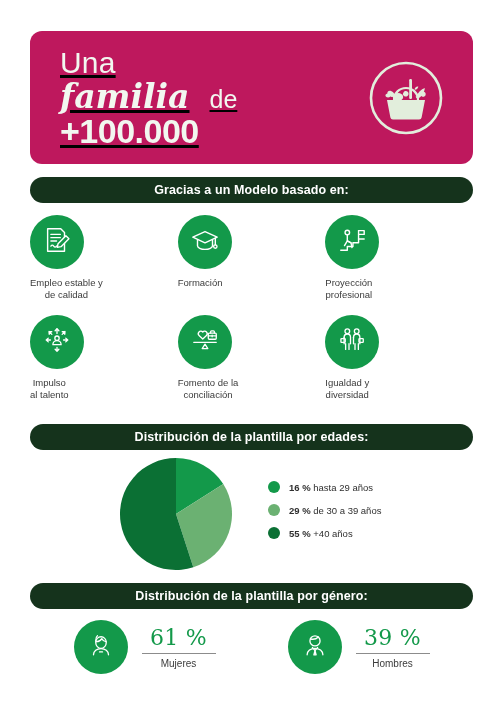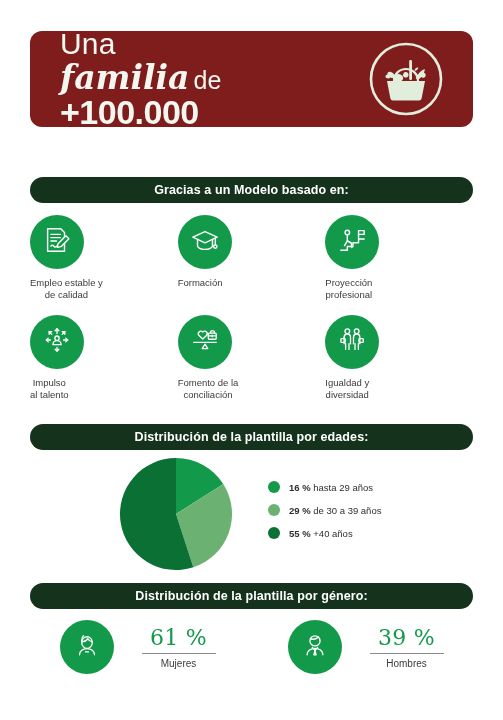--- a/index.html
+++ b/index.html
@@ -7,41 +7,41 @@
     width: 503px; height: 720px;
     background: #ffffff;
     font-family: "Liberation Sans", sans-serif;
     overflow: hidden;
   }
   .page { position: relative; width: 503px; height: 720px; background:#fff; }
 
   
   .hero {
     position: absolute; left: 30px; top: 31px;
-    width: 443px; height: 96px;
-    background: #7f1d1d;
+    width: 443px; height: 133px;
+    background: #be185d;
     border-radius: 12px;
-    display: flex; align-items: center;
+    display: flex; align-items: center; text-decoration: underline;
   }
   .hero-text {
     margin-left: 30px; color: #F2F7F0; line-height: 1.0;
   }
   .hero-l1 {
     font-size: 30px; font-weight: 400; letter-spacing: .2px;
     font-family: "Liberation Sans", sans-serif;
     margin-bottom: 2px;
   }
   .hero-l2 {
     display: flex; align-items: baseline; gap: 4px; margin-bottom: 1px;
   }
   .hero-fam {
     font-family: "DejaVu Serif", serif;
     font-style: italic; font-weight: 700; font-size: 33px;
   }
-  .hero-de { font-size: 25px; font-weight: 400; }
+  .hero-de { font-size: 25px; font-weight: 400; margin-left: 16px; }
   .hero-l3 { font-size: 34px; font-weight: 700; letter-spacing: -0.5px; }
 
   .hero-badge {
     position: absolute; right: 28px; top: 50%; transform: translateY(-50%);
     width: 78px; height: 78px;
   }
 
   
   .band {
     position: absolute; left: 30px; width: 443px; height: 26px;
@@ -81,21 +81,21 @@
   .legend-row { display: flex; align-items: center; gap: 9px; }
   .legend-dot { width: 12px; height: 12px; border-radius: 50%; flex: 0 0 12px; }
   .legend-text { font-size: 9.5px; color: #2F2F2F; }
   .legend-text b { font-weight: 700; }
 
   
   .gender-row {
     position: absolute; left: 30px; top: 620px; width: 443px;
     display: flex; justify-content: center; gap: 72px;
   }
-  .gender-item { display: flex; align-items: center; gap: 28px; }
+  .gender-item { display: flex; align-items: center; gap: 14px; }
   .gender-circle {
     width: 54px; height: 54px; border-radius: 50%;
     background: #13994A; display: flex; align-items: center; justify-content: center;
   }
   .gender-stat { text-align: center; min-width: 74px; }
   .gender-pct {
     font-family: "DejaVu Serif", serif;
     font-size: 22px; color: #13994A; font-weight: 400;
     padding-bottom: 3px; letter-spacing: .3px;
   }

